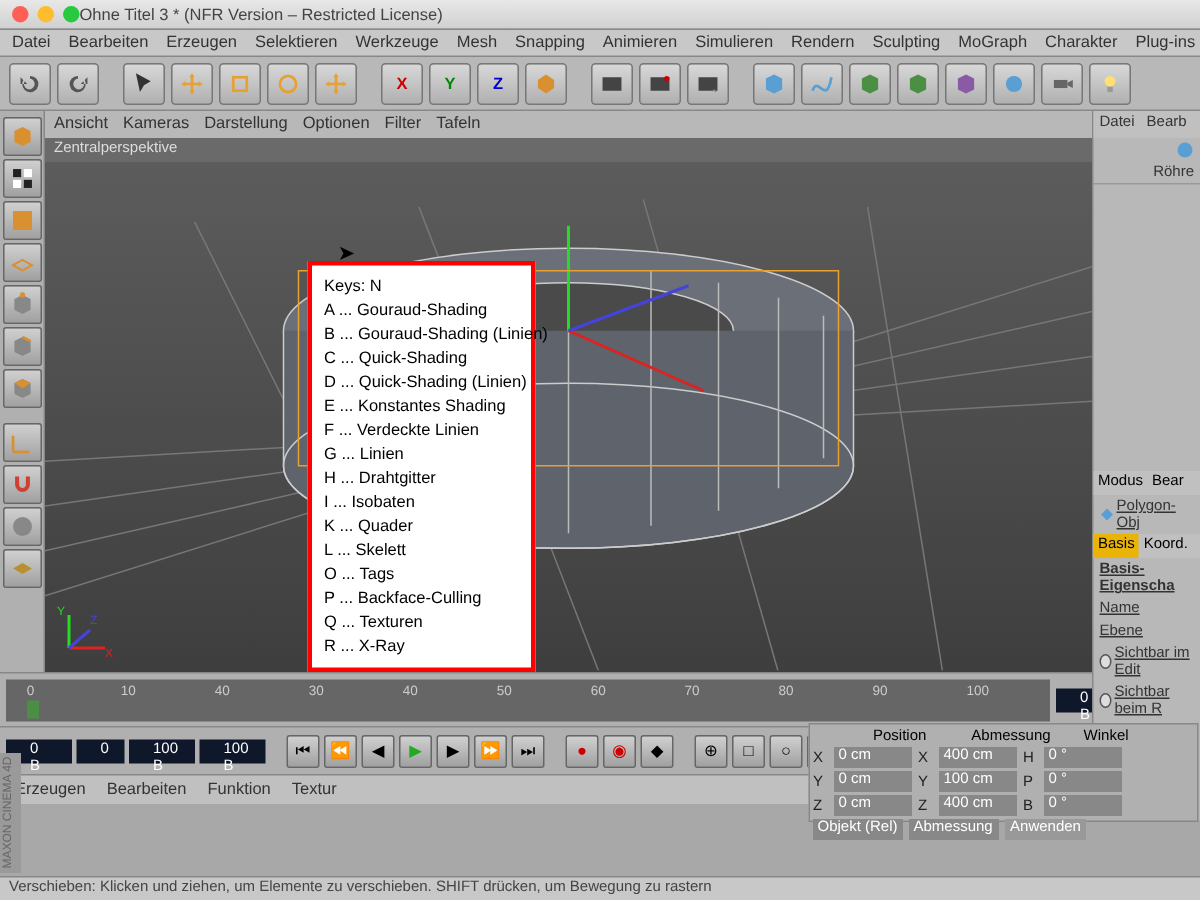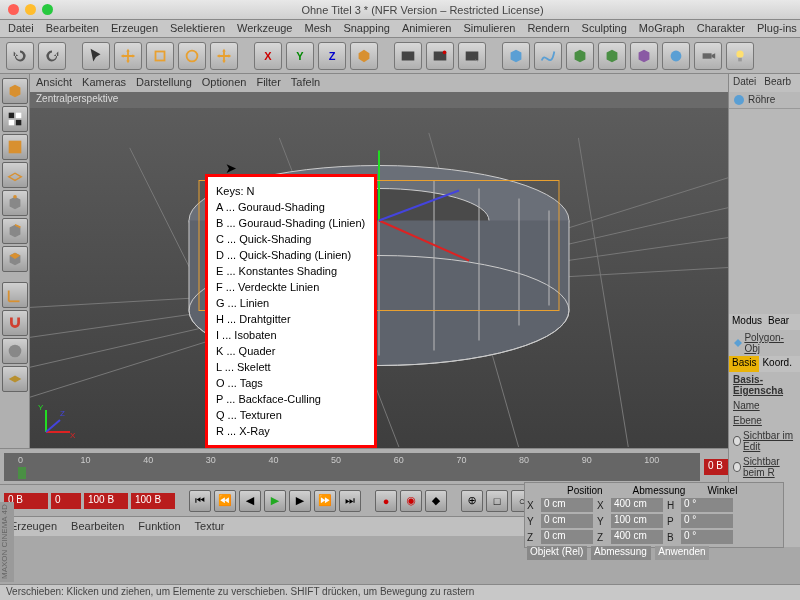--- a/index.html
+++ b/index.html
@@ -1,51 +1,51 @@
 <!DOCTYPE html>
 <html><head>
 <meta charset="utf-8">
 <style>
 * { margin: 0; padding: 0; box-sizing: border-box; font-family: Arial, sans-serif; }
 body { width: 800px; height: 600px; background: #a8a8a8; overflow: hidden; position: relative; font-size: 11px; }
 .titlebar { height: 20px; background: linear-gradient(#e8e8e8,#d0d0d0); display: flex; align-items: center; padding: 0 8px; border-bottom: 1px solid #888; }
 .traffic { display: flex; gap: 6px; }
 .traffic span { width: 11px; height: 11px; border-radius: 50%; }
 .tr-red { background: #ff5f56; } .tr-yel { background: #ffbd2e; } .tr-grn { background: #27c93f; }
-.title { flex: 1; text-align: center; color: #444; }
+.title { flex: 1; color: #444; }
 .menubar { height: 18px; background: #c8c8c8; display: flex; gap: 12px; padding: 2px 8px; border-bottom: 1px solid #888; }
 .menubar span { color: #333; cursor: default; white-space: nowrap; }
 .toolbar1 { height: 36px; background: #b8b8b8; display: flex; align-items: center; gap: 4px; padding: 0 6px; border-bottom: 1px solid #888; }
 .tbtn { width: 28px; height: 28px; background: linear-gradient(#d8d8d8,#b0b0b0); border: 1px solid #777; border-radius: 3px; display: flex; align-items: center; justify-content: center; }
 .tbtn svg { width: 18px; height: 18px; }
 .sep { width: 8px; }
 .mainrow { display: flex; height: 374px; }
 .lefttools { width: 30px; background: #b0b0b0; display: flex; flex-direction: column; gap: 2px; padding: 4px 2px; border-right: 1px solid #888; }
 .ltool { width: 26px; height: 26px; background: linear-gradient(#d0d0d0,#a0a0a0); border: 1px solid #666; border-radius: 2px; display:flex; align-items:center; justify-content:center; }
 .viewport-wrap { flex: 1; display: flex; flex-direction: column; background: #4a4a4a; }
 .vmenu { height: 18px; background: #b8b8b8; display: flex; gap: 10px; padding: 2px 6px; color: #333; }
 .vlabel { height: 16px; background: #6a6a6a; color: #ddd; padding: 1px 6px; font-size: 10px; }
 .viewport { flex: 1; position: relative; background: linear-gradient(#5c5c5c,#3e3e3e); overflow: hidden; }
 .grid { position: absolute; inset: 0; }
 .tube { position: absolute; left: 50%; top: 50%; transform: translate(-50%,-55%); }
-.popup { position: absolute; left: 175px; top: 66px; width: 172px; background: #fff; border: 3px solid #ff0000; padding: 6px 8px; z-index: 10; font-size: 11px; line-height: 16px; }
+.popup { position: absolute; left: 175px; top: 66px; width: 152px; background: #fff; border: 3px solid #ff0000; padding: 6px 8px; z-index: 10; font-size: 11px; line-height: 16px; }
 .popup div { white-space: nowrap; color: #000; }
 .cursor { position: absolute; left: 195px; top: 52px; z-index: 11; font-size: 14px; color: #000; }
 .rightpanel { width: 72px; background: #b8b8b8; border-left: 1px solid #888; display: flex; flex-direction: column; font-size: 10px; }
 .rtabs { display: flex; height: 18px; background: #c0c0c0; }
 .rtabs span { padding: 2px 4px; color: #333; }
-.rrow { padding: 2px 4px; border-bottom: 1px solid #999; color: #333; display: flex; align-items: flex-start; gap: 3px; }
+.rrow { padding: 2px 4px; border-bottom: 1px solid #999; color: #333; display: flex; align-items: flex-end; gap: 3px; flex-direction: column; }
 .timeline { height: 36px; background: #b0b0b0; border-top: 1px solid #888; display: flex; align-items: center; padding: 0 4px; gap: 4px; }
-.tlfield { width: 44px; height: 16px; background: #b91c1c; color: #fff; font-size: 10px; padding: 1px 4px; }
+.tlfield { width: 44px; height: 16px; background: #0f172a; color: #fff; font-size: 10px; padding: 1px 16px; }
 .tlruler { flex: 1; height: 28px; background: #666; position: relative; color: #ccc; font-size: 9px; }
 .tlruler span { position: absolute; top: 2px; }
 .playbar { height: 32px; background: #b0b0b0; display: flex; align-items: center; gap: 3px; padding: 0 4px; border-top: 1px solid #888; }
 .pbtn { width: 22px; height: 22px; background: linear-gradient(#d0d0d0,#a0a0a0); border: 1px solid #666; border-radius: 2px; display:flex; align-items:center; justify-content:center; font-size: 11px; }
 .bottomtabs { height: 20px; background: #c0c0c0; display: flex; gap: 14px; padding: 3px 10px; border-top: 1px solid #888; color: #333; }
-.bottomright { position: absolute; right: 16px; bottom: 52px; width: 260px; height: 66px; background: #b0b0b0; border: 1px solid #888; font-size: 10px; padding: 2px; }
+.bottomright { position: absolute; right: 1px; bottom: 52px; width: 260px; height: 66px; background: #b0b0b0; border: 1px solid #888; font-size: 10px; padding: 2px; }
 .brtabs { display: flex; gap: 10px; }
 .coordrow { display: flex; gap: 4px; margin-top: 2px; align-items: center; }
 .cfield { width: 52px; height: 14px; background: #888; color: #fff; padding: 0 3px; }
 .clabel { width: 10px; color: #222; }
 .propspanel { position: absolute; right: 0; top: 314px; width: 72px; background: #b8b8b8; border-left: 1px solid #888; font-size: 10px; }
 .propstabs { display: flex; height: 16px; background: #c0c0c0; }
 .propstabs span { padding: 1px 3px; }
 .proprow { padding: 2px 4px; color: #333; display:flex; align-items:center; gap:2px;text-decoration:underline; }
 .statusbar { position: absolute; bottom: 0; left: 0; right: 0; height: 16px; background: #c8c8c8; padding: 1px 6px; font-size: 10px; color: #444; border-top: 1px solid #888; overflow: hidden; }
 .logo { position: absolute; bottom: 18px; left: 0; width: 14px; height: 80px; background: #9a9a9a; writing-mode: vertical-rl; transform: rotate(180deg); font-size: 8px; text-align: center; color: #666; }

